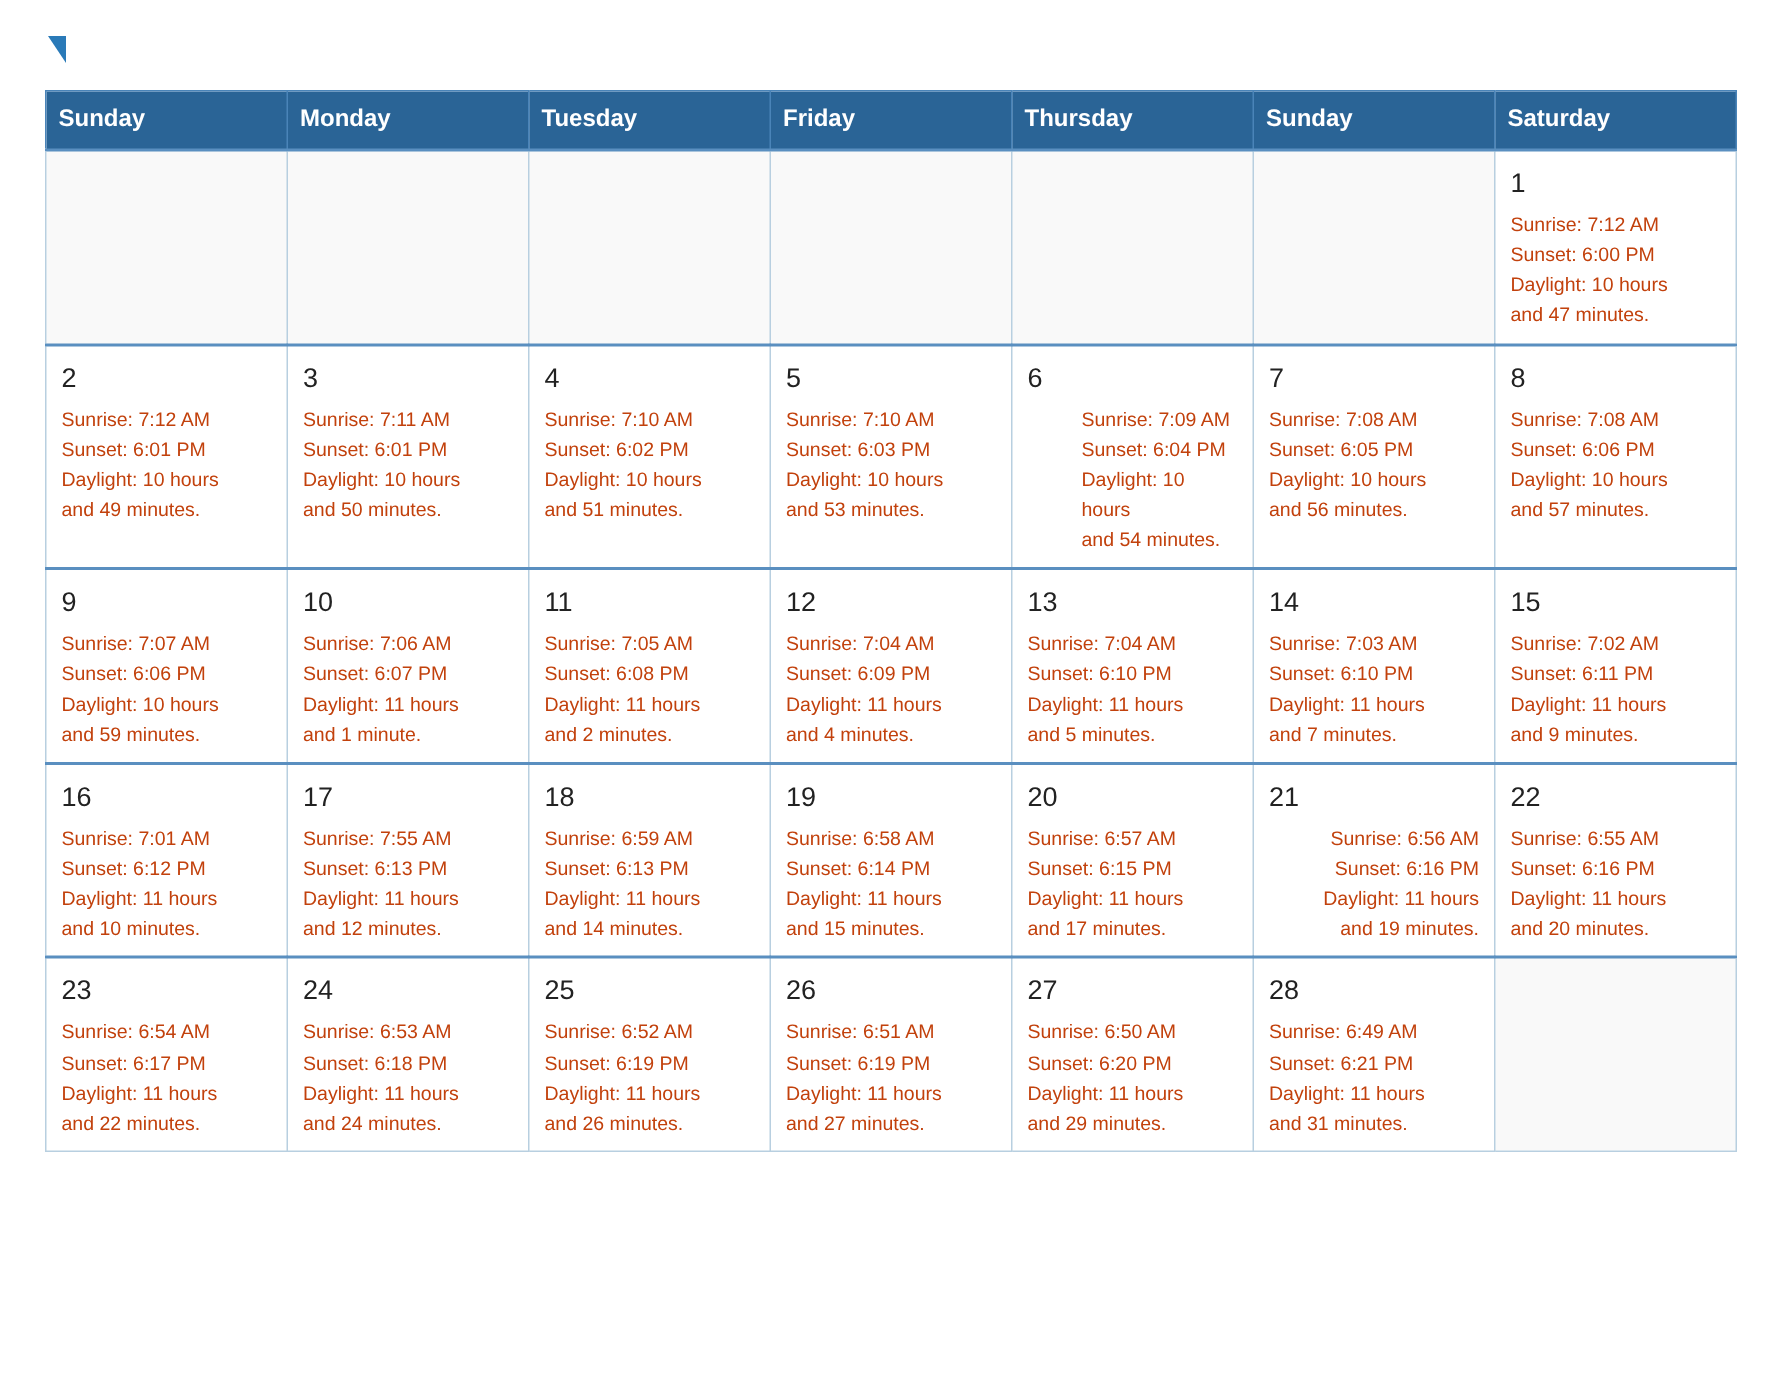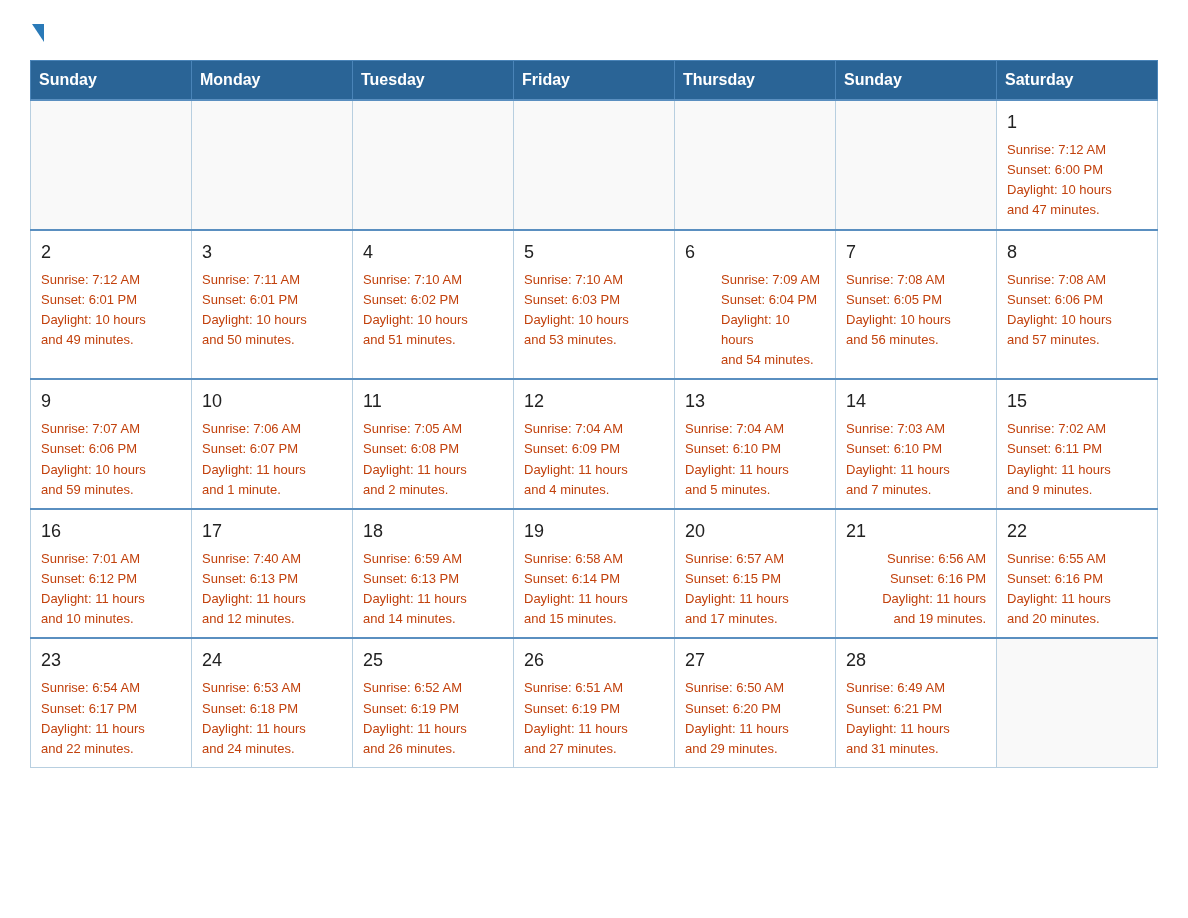--- a/index.html
+++ b/index.html
@@ -248,21 +248,21 @@
       <tr>
         <td>
           <span class="day-num">16</span>
           <div class="day-info" style="white-space: pre-line;">Sunrise: 7:01 AM
 Sunset: 6:12 PM
 Daylight: 11 hours
 and 10 minutes.</div>
         </td>
         <td>
           <span class="day-num">17</span>
-          <div class="day-info" style="white-space: pre-line;">Sunrise: 7:40 AM
+          <div class="day-info" style="white-space: pre-line;">Sunrise: 7:55 AM
 Sunset: 6:13 PM
 Daylight: 11 hours
 and 12 minutes.</div>
         </td>
         <td>
           <span class="day-num">18</span>
           <div class="day-info" style="white-space: pre-line;">Sunrise: 6:59 AM
 Sunset: 6:13 PM
 Daylight: 11 hours
 and 14 minutes.</div>

